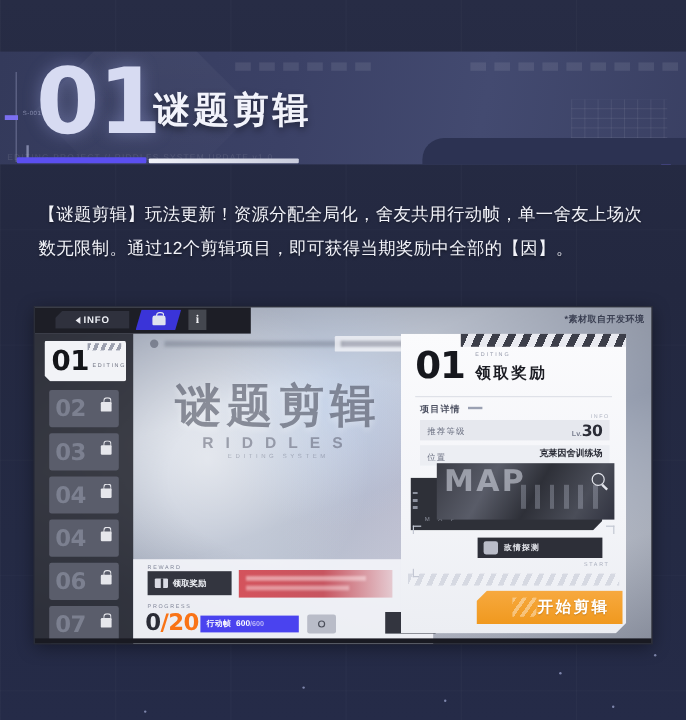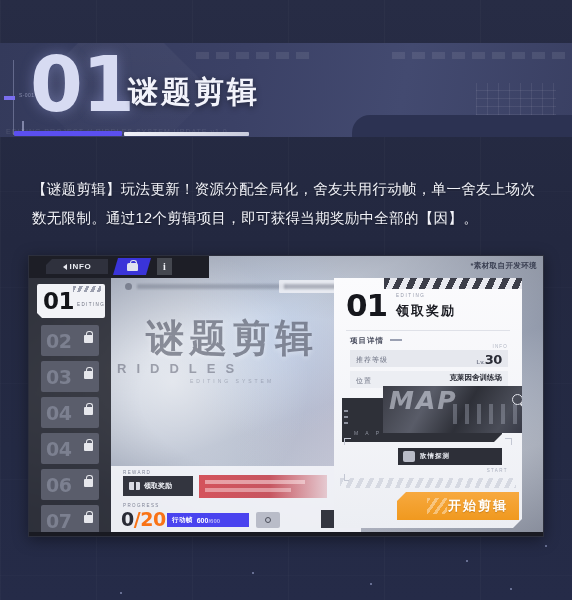--- a/index.html
+++ b/index.html
@@ -81,21 +81,21 @@
     font-size:30px; font-weight:700; color:#f2f3fb; letter-spacing:3px;
     text-shadow:0 2px 6px rgba(0,0,0,.45);
   }
   .bars { position:absolute; left:0; top:131px; width:572px; height:6px; }
   .bar-purple{position:absolute;left:14px;top:0;width:108px;height:5px;background:#5b4ff0;border-radius:1px;}
   .bar-white {position:absolute;left:124px;top:1px;width:125px;height:4px;
               background:linear-gradient(90deg,#f0f1f8,#c9ccdd);border-radius:1px;}
 
   
   .desc {
-    position:absolute; left:32px; top:175px; width:508px;
+    position:absolute; left:32px; top:165px; width:508px;
     font-size:14.5px; line-height:29px; color:#f1f2f8; letter-spacing:.3px;
     text-shadow:0 1px 2px rgba(0,0,0,.4);
   }
 
   
   .shot {
     position:absolute; left:28px; top:255px; width:516px; height:282px;
     background:#0f1016; overflow:hidden;
     border:1px solid rgba(150,160,200,.22);
     box-shadow:0 3px 14px rgba(0,0,0,.4);
@@ -160,21 +160,21 @@
     background:repeating-linear-gradient(115deg,#9b9fae 0 3px,transparent 3px 6px);
   }
 
   
   .logo-cn{
     position:absolute;left:88px;top:57px;width:230px;text-align:center;
     font-size:38px;font-weight:800;letter-spacing:5px;color:rgba(60,64,80,.55);
     text-shadow:0 2px 5px rgba(255,255,255,.35);
   }
   .logo-en{
-    position:absolute;left:88px;top:105px;width:230px;text-align:left;
+    position:absolute;left:88px;top:105px;width:230px;text-align:center;
     font-size:13px;font-weight:700;letter-spacing:10px;color:rgba(70,74,92,.45);
   }
   .logo-tag{
     position:absolute;left:88px;top:122px;width:230px;text-align:center;
     font-size:5px;letter-spacing:3px;color:rgba(90,95,115,.4);
   }
 
   
   .mid-row{position:absolute;left:96px;top:26px;width:220px;height:10px;}
   .mid-row .dot{position:absolute;left:0;top:1px;width:7px;height:7px;border-radius:50%;background:rgba(60,64,82,.45);}
@@ -253,24 +253,23 @@
   .row.r2{top:93px;background:#eceef3;}
 
   .map-strip{
     position:absolute;left:8px;top:120px;width:160px;height:44px;background:#2e3038;
     clip-path: polygon(0 0, 100% 0, 100% calc(100% - 8px), calc(100% - 8px) 100%, 0 100%);
   }
   .map-strip .mlab{position:absolute;left:12px;bottom:6px;font-size:5px;letter-spacing:3px;color:#8d919e;}
   .map-strip .bars3{position:absolute;left:2px;top:12px;width:4px;height:18px;
     background:repeating-linear-gradient(180deg,#8d919e 0 2px,transparent 2px 6px);}
   .map-img{
-    position:absolute;left:49px;top:108px;width:148px;height:47px;
+    position:absolute;left:30px;top:108px;width:148px;height:47px;
     background:linear-gradient(120deg,#3a3c45 0%,#595c68 30%,#2e3038 55%,#4a4d58 80%,#313340 100%);
     overflow:hidden;
-    font-style:italic;
   }
   .map-img .mtxt{
     position:absolute;left:6px;top:0px;font-family:"DejaVu Sans",sans-serif;
     font-size:25px;font-weight:700;color:rgba(220,224,235,.55);letter-spacing:2px;
   }
   .map-img .glyphs{position:absolute;left:70px;top:18px;width:70px;height:20px;
     background:repeating-linear-gradient(90deg, rgba(180,185,200,.35) 0 4px, transparent 4px 12px);
     filter:blur(.6px);}
   .mag{
     position:absolute;right:8px;top:8px;width:11px;height:11px;border:1.6px solid #e3e5ec;border-radius:50%;

